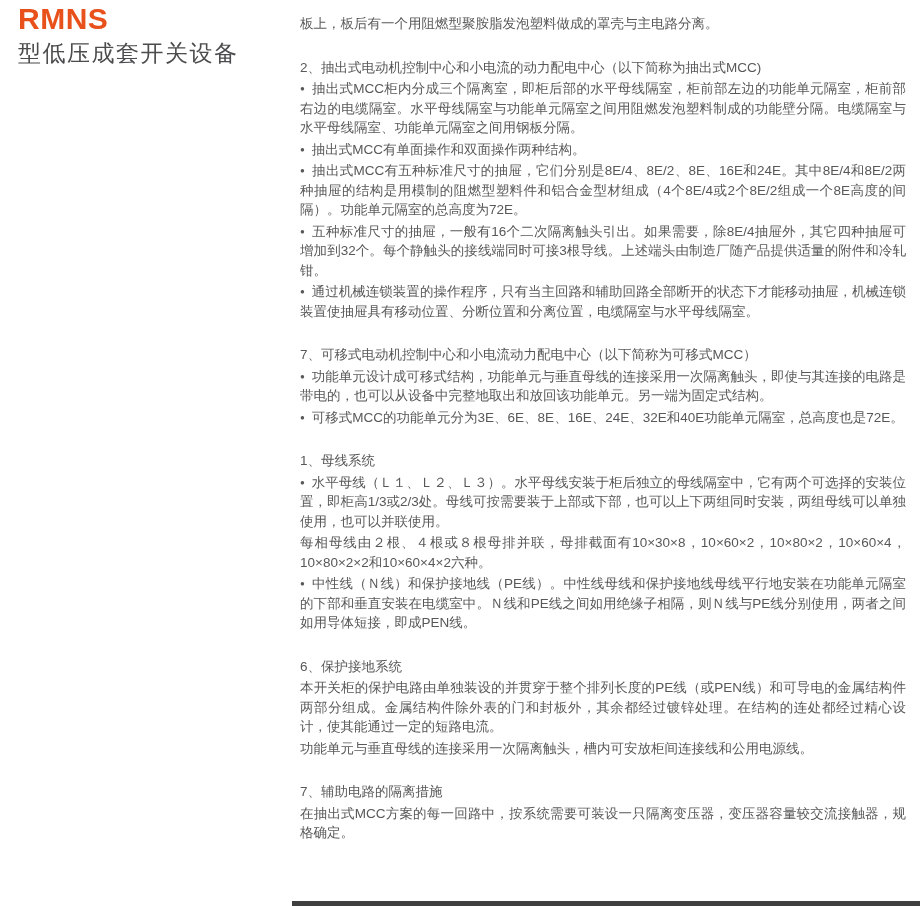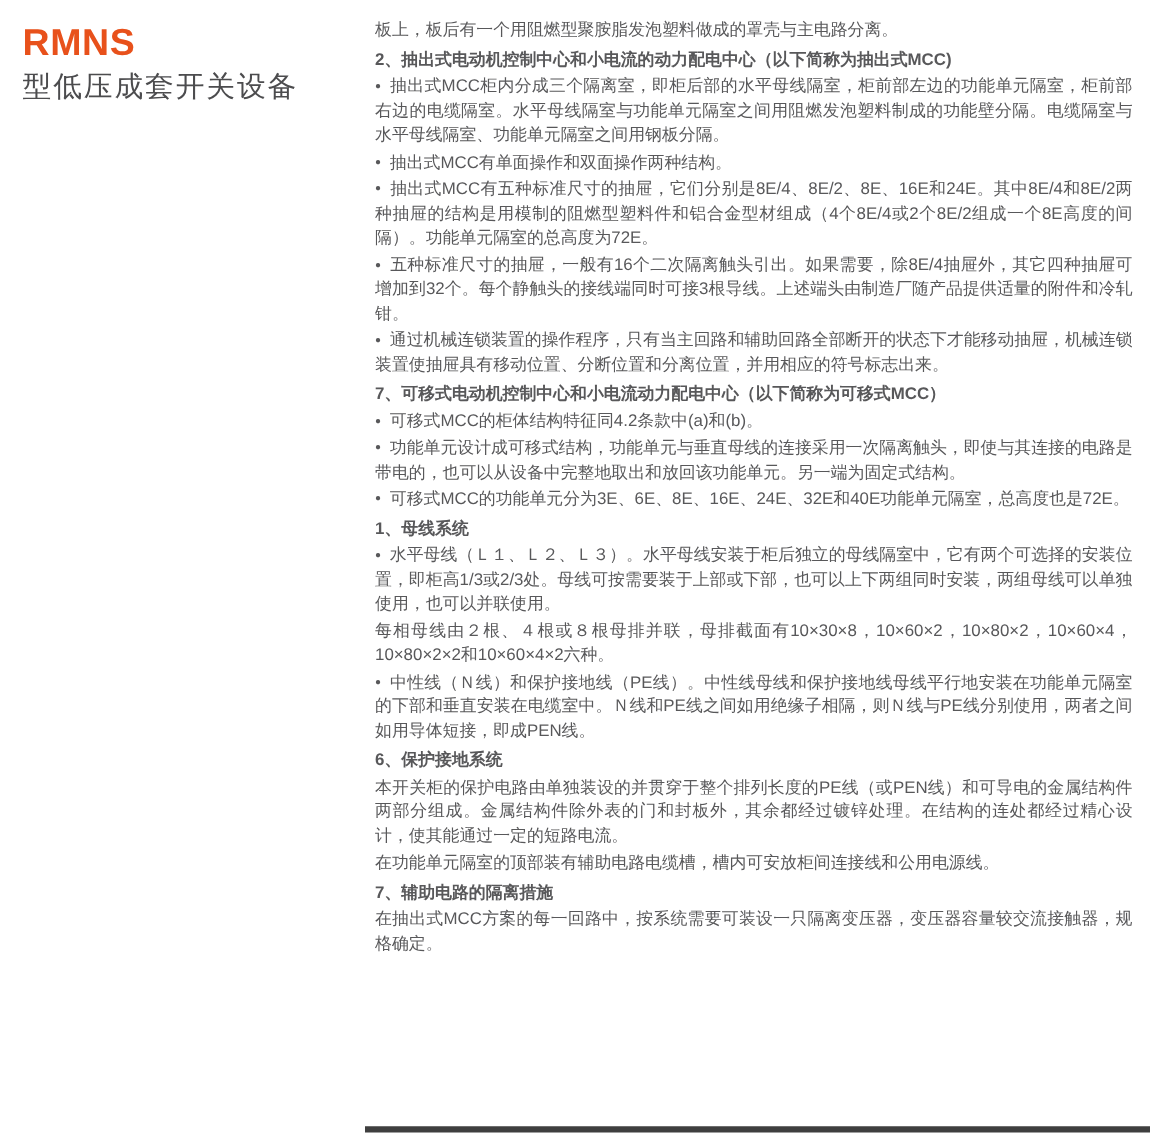--- a/index.html
+++ b/index.html
@@ -5,38 +5,38 @@
   html,body{margin:0;padding:0;}
   body{
     width:920px;height:906px;background:#ffffff;position:relative;overflow:hidden;
     font-family:"Liberation Sans","DejaVu Sans",sans-serif;
     color:#58585a;
   }
   .page{position:absolute;inset:0;background:#ffffff;}
   
   .sidebar{
     position:absolute;left:0;top:0;width:300px;box-sizing:border-box;
-    padding:18px 10px 0 18px;
+    padding:2px 10px 0 18px;
   }
   .brand{
     font-size:30px;font-weight:bold;letter-spacing:0.5px;line-height:34px;
   }
   .subtitle{
     font-size:23px;color:#4c4c4e;margin-top:5px;letter-spacing:1.5px;line-height:24px;
   }
   
   .content{
     position:absolute;left:300px;top:0;width:606px;box-sizing:border-box;
     padding:14px 0 4px 0;
   }
   .blk{
     font-size:13.5px;line-height:19.5px;margin:0 0 2px 0;
     text-align:justify;
   }
-  .heading{margin-top:4px;margin-bottom:2px;font-weight:bold;}
+  .heading{margin-top:24px;margin-bottom:2px;}
   .marker{
     font-size:8px;display:inline-block;vertical-align:2px;margin-right:7px;
   }
   .bottom-rule{
     position:absolute;left:292px;right:0;bottom:0;height:5px;background:#3f3f3f;
   }
 </style>
 </head>
 <body>
 
@@ -54,46 +54,45 @@
     <p class="blk heading">2、抽出式电动机控制中心和小电流的动力配电中心（以下简称为抽出式MCC)</p>
 
     <p class="blk bullet"><span class="marker">●</span><span>抽出式MCC柜内分成三个隔离室，即柜后部的水平母线隔室，柜前部左边的功能单元隔室，柜前部右边的电缆隔室。水平母线隔室与功能单元隔室之间用阻燃发泡塑料制成的功能壁分隔。电缆隔室与水平母线隔室、功能单元隔室之间用钢板分隔。</span></p>
 
     <p class="blk bullet"><span class="marker">●</span><span>抽出式MCC有单面操作和双面操作两种结构。</span></p>
 
     <p class="blk bullet"><span class="marker">●</span><span>抽出式MCC有五种标准尺寸的抽屉，它们分别是8E/4、8E/2、8E、16E和24E。其中8E/4和8E/2两种抽屉的结构是用模制的阻燃型塑料件和铝合金型材组成（4个8E/4或2个8E/2组成一个8E高度的间隔）。功能单元隔室的总高度为72E。</span></p>
 
     <p class="blk bullet"><span class="marker">●</span><span>五种标准尺寸的抽屉，一般有16个二次隔离触头引出。如果需要，除8E/4抽屉外，其它四种抽屉可增加到32个。每个静触头的接线端同时可接3根导线。上述端头由制造厂随产品提供适量的附件和冷轧钳。</span></p>
 
-    <p class="blk bullet"><span class="marker">●</span><span>通过机械连锁装置的操作程序，只有当主回路和辅助回路全部断开的状态下才能移动抽屉，机械连锁装置使抽屉具有移动位置、分断位置和分离位置，并用相应的符号标志出来。</span></p>
+    <p class="blk bullet"><span class="marker">●</span><span>通过机械连锁装置的操作程序，只有当主回路和辅助回路全部断开的状态下才能移动抽屉，机械连锁装置使抽屉具有移动位置、分断位置和分离位置，电缆隔室与水平母线隔室。</span></p>
 
 
     <p class="blk heading">7、可移式电动机控制中心和小电流动力配电中心（以下简称为可移式MCC）</p>
 
-    <p class="blk bullet"><span class="marker">●</span><span>可移式MCC的柜体结构特征同4.2条款中(a)和(b)。</span></p>
 
     <p class="blk bullet"><span class="marker">●</span><span>功能单元设计成可移式结构，功能单元与垂直母线的连接采用一次隔离触头，即使与其连接的电路是带电的，也可以从设备中完整地取出和放回该功能单元。另一端为固定式结构。</span></p>
 
     <p class="blk bullet"><span class="marker">●</span><span>可移式MCC的功能单元分为3E、6E、8E、16E、24E、32E和40E功能单元隔室，总高度也是72E。</span></p>
 
     <p class="blk heading">1、母线系统</p>
 
     <p class="blk bullet"><span class="marker">●</span><span>水平母线（Ｌ１、Ｌ２、Ｌ３）。水平母线安装于柜后独立的母线隔室中，它有两个可选择的安装位置，即柜高1/3或2/3处。母线可按需要装于上部或下部，也可以上下两组同时安装，两组母线可以单独使用，也可以并联使用。</span></p>
 
     <p class="blk paragraph">每相母线由２根、４根或８根母排并联，母排截面有10×30×8，10×60×2，10×80×2，10×60×4，10×80×2×2和10×60×4×2六种。</p>
 
 
     <p class="blk bullet"><span class="marker">●</span><span>中性线（Ｎ线）和保护接地线（PE线）。中性线母线和保护接地线母线平行地安装在功能单元隔室的下部和垂直安装在电缆室中。Ｎ线和PE线之间如用绝缘子相隔，则Ｎ线与PE线分别使用，两者之间如用导体短接，即成PEN线。</span></p>
 
     <p class="blk heading">6、保护接地系统</p>
 
     <p class="blk paragraph">本开关柜的保护电路由单独装设的并贯穿于整个排列长度的PE线（或PEN线）和可导电的金属结构件两部分组成。金属结构件除外表的门和封板外，其余都经过镀锌处理。在结构的连处都经过精心设计，使其能通过一定的短路电流。</p>
 
 
-    <p class="blk paragraph">在功能单元隔室的顶部装有辅助电路电缆槽，槽内可安放柜间连接线和公用电源线。</p>
+    <p class="blk paragraph">功能单元与垂直母线的连接采用一次隔离触头，槽内可安放柜间连接线和公用电源线。</p>
 
     <p class="blk heading">7、辅助电路的隔离措施</p>
 
     <p class="blk paragraph">在抽出式MCC方案的每一回路中，按系统需要可装设一只隔离变压器，变压器容量较交流接触器，规格确定。</p>
 
   </div>
 
   <div class="bottom-rule"></div>
 
 </div>

